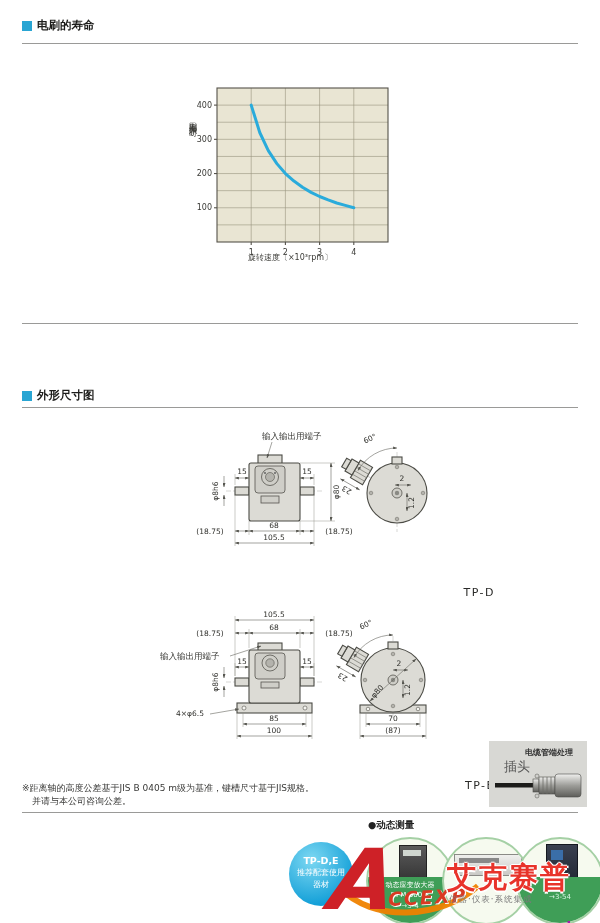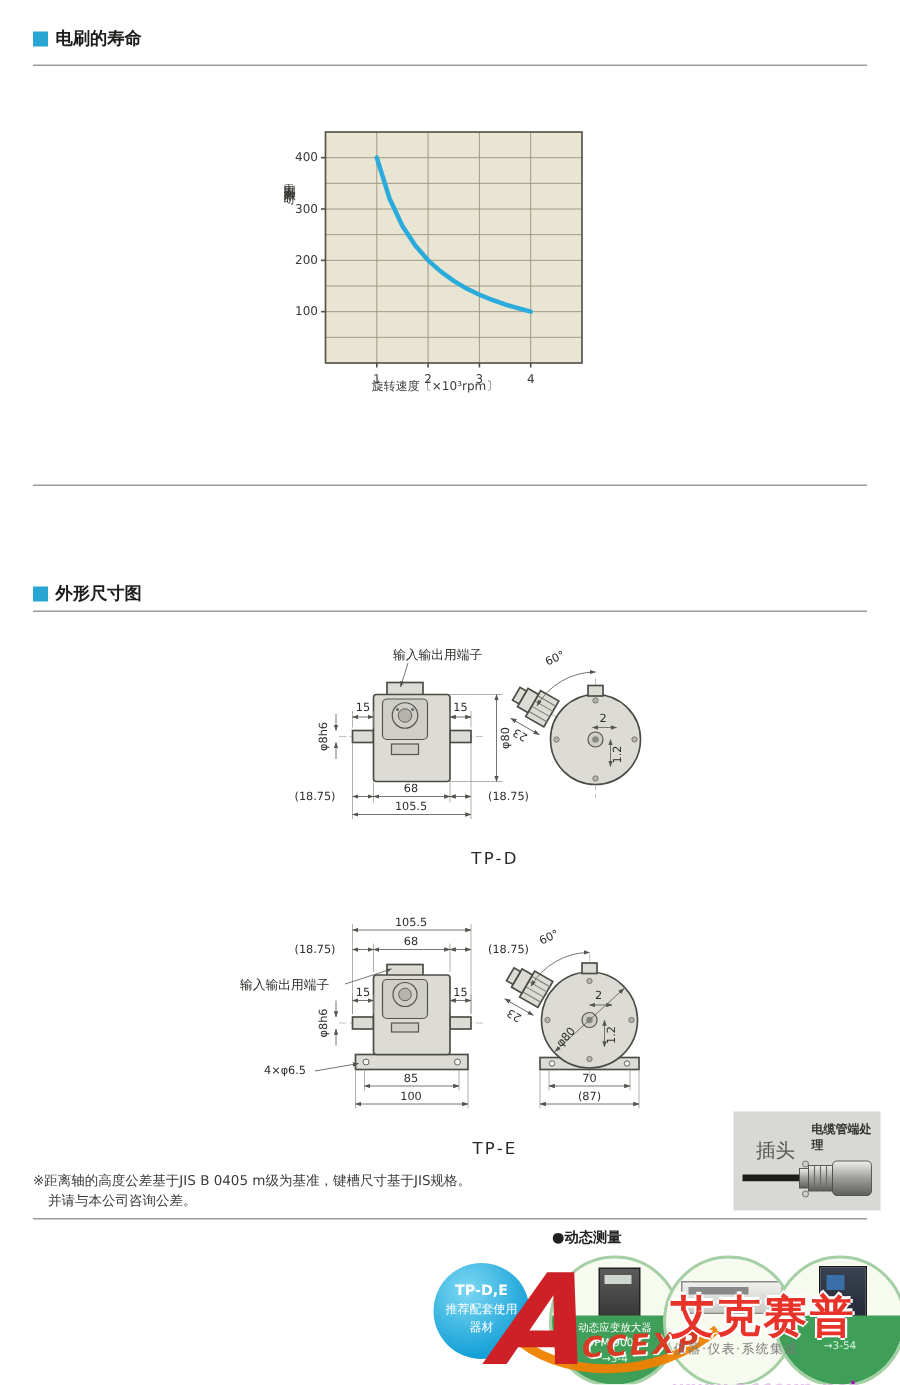--- a/index.html
+++ b/index.html
@@ -23,25 +23,25 @@
   .note  { position:absolute; font-size:9px; color:#3a3a38; line-height:13px; }
 
   
   .part  { fill:#dcdbd5; stroke:#4b4b45; stroke-width:1.1; }
   .part2 { fill:#cfcec8; stroke:#55544e; stroke-width:0.8; }
   .dim   { stroke:#666660; stroke-width:0.6; fill:none; }
   .ext   { stroke:#8a8a84; stroke-width:0.45; fill:none; }
   .cl    { stroke:#9a9a94; stroke-width:0.4; stroke-dasharray:5 2; fill:none; }
   .dt    { font:7.5px "DejaVu Sans",sans-serif; fill:#2e2e2a; }
   .lb    { font:8.5px "DejaVu Sans",sans-serif; fill:#2e2e2a; }
-  .cap   { position:absolute; text-align:center; font-size:11px; letter-spacing:1.5px; color:#2a2a28; }
+  .cap   { position:absolute; text-align:right; font-size:11px; letter-spacing:1.5px; color:#2a2a28;margin-top:20px; }
 
   
   .cablebox { position:absolute; left:489px; top:741px; width:98px; height:66px; background:#d8d8d4; }
-  .cablebox .t1 { position:absolute; left:20px; top:6px; font-size:8px; font-weight:bold; color:#333;padding-left:32px; }
+  .cablebox .t1 { position:absolute; left:4px; top:6px; font-size:8px; font-weight:bold; color:#333;padding-left:32px; }
   .cablebox .t2 { position:absolute; left:15px; top:17px; font-size:13px; color:#555; }
 
   
   .measure { position:absolute; left:368px; top:819px; font-size:9.5px; font-weight:bold; color:#222; }
   .tealcircle { position:absolute; left:289px; top:842px; width:64px; height:64px; border-radius:50%;
       background:radial-gradient(circle at 35% 28%, #7dd8f2, #14a0d8 72%);
       color:#fff; text-align:center; padding-top:13px; box-sizing:border-box; }
   .tealcircle .l1 { display:block; font-size:9.5px; font-weight:bold; line-height:12px; }
   .tealcircle .l2 { display:block; font-size:8px;  line-height:12px; }
   .pcir { position:absolute; top:837px; width:88px; height:88px; border-radius:50%;

